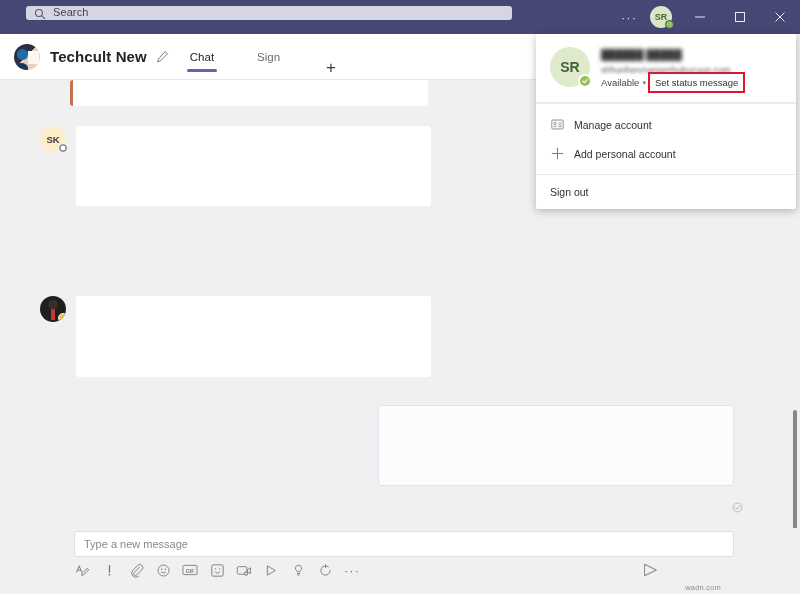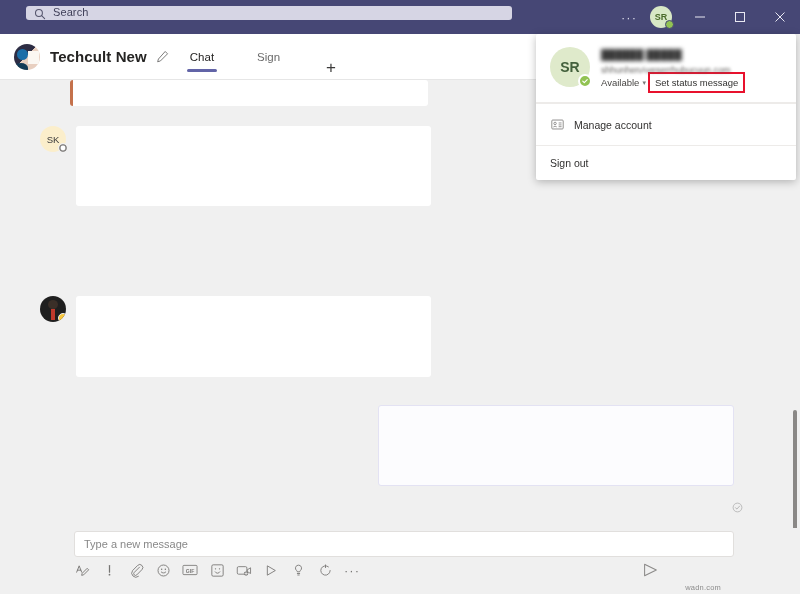--- a/index.html
+++ b/index.html
@@ -85,21 +85,21 @@
   .tab-plus { font-size: 17px; color: #3b3a39; margin-left: 10px; font-weight: 300; padding-bottom: 2px; }
 
   
   .chat-body {
     position: absolute; top: 80px; left: 0; width: 800px; height: 448px;
     background: #f0f0f0; overflow: hidden;
   }
   .msg-row { position: absolute; display: flex; }
   .msg-avatar {
     width: 26px; height: 26px; border-radius: 50%;
-    font-size: 9.5px; font-weight: 400; color: #3a3a3a;
+    font-size: 9.5px; font-weight: 700; color: #3a3a3a;
     display: flex; align-items: center; justify-content: center;
     position: relative; flex: none;
   }
   .msg-avatar .presence {
     position: absolute; right: -2px; bottom: -1px;
     width: 10px; height: 10px; border-radius: 50%; border: 1.5px solid #f0f0f0;
   }
   .bubble { background: #ffffff; border-radius: 3px; }
 
   .bubble.urgent { border-left: 3px solid #c4714b; }
@@ -416,20 +416,29 @@
             <circle cx="5" cy="5.2" r="1.5" fill="none" stroke="#605e5c" stroke-width="1"></circle>
             <path d="M2.9 9.6c.5-1.2 3.7-1.2 4.2 0" fill="none" stroke="#605e5c" stroke-width="1"></path>
             <line x1="9.4" y1="4.6" x2="13" y2="4.6" stroke="#605e5c" stroke-width="1"></line>
             <line x1="9.4" y1="7" x2="13" y2="7" stroke="#605e5c" stroke-width="1"></line>
             <line x1="9.4" y1="9.2" x2="13" y2="9.2" stroke="#605e5c" stroke-width="1"></line>
           </svg>
         </span>
         <span>Manage account</span>
       </div>
 
+      <div class="dd-item">
+        <span class="dd-icon">
+          <svg width="13" height="13" viewBox="0 0 14 14">
+            <line x1="7" y1="1.4" x2="7" y2="12.6" stroke="#605e5c" stroke-width="1.1" stroke-linecap="round"></line>
+            <line x1="1.4" y1="7" x2="12.6" y2="7" stroke="#605e5c" stroke-width="1.1" stroke-linecap="round"></line>
+          </svg>
+        </span>
+        <span>Add personal account</span>
+      </div>
     </div>
 
     <div class="dd-sep"></div>
 
     <div class="dd-signout">
       <span>Sign out</span>
     </div>
   </div>
 
 </div>

